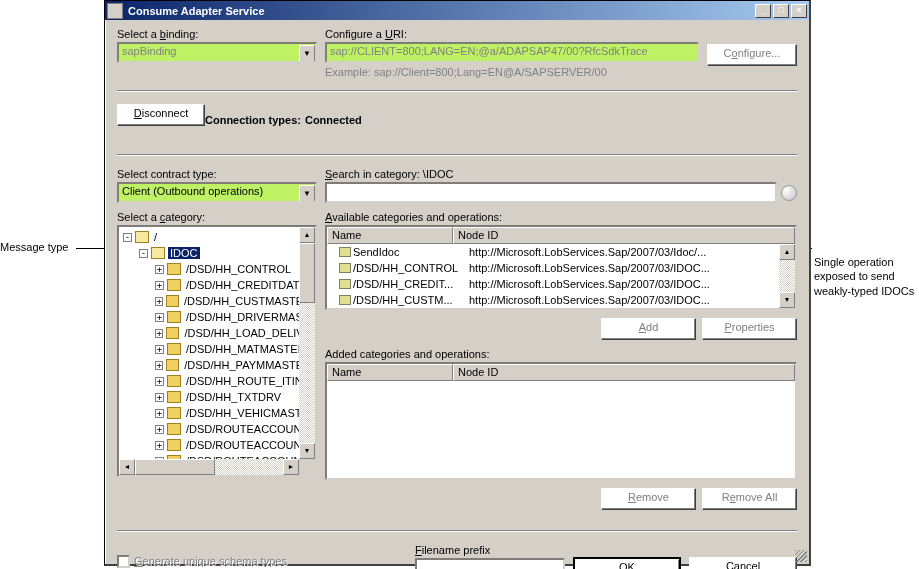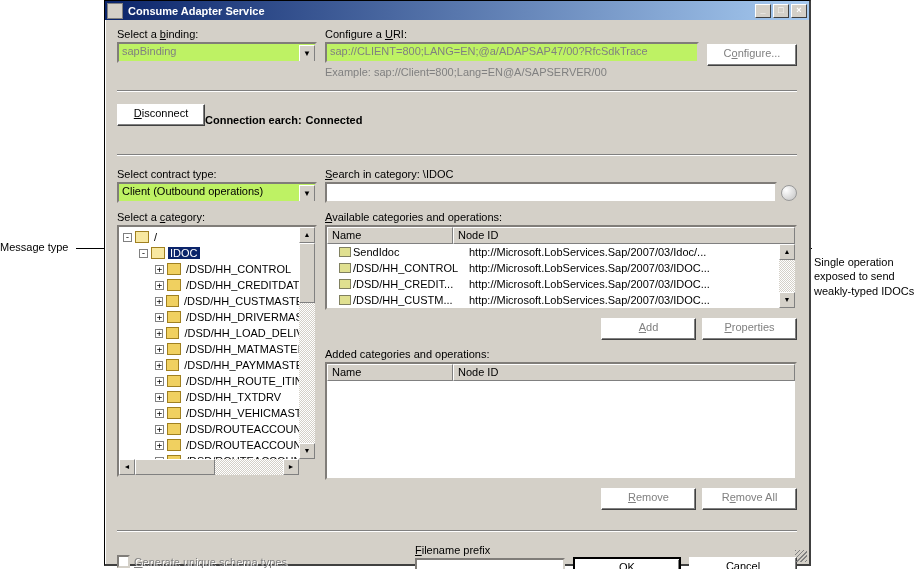--- a/index.html
+++ b/index.html
@@ -60,21 +60,21 @@
 .lv-col.c1 { width: 126px; }
 .lv-col.c2 { flex: 1; }
 .lv-row { display: flex; height: 16px; align-items: center; white-space: nowrap; }
 .lv-row .c1 { width: 138px; padding-left: 12px; display: flex; align-items: center; gap: 2px; overflow: hidden; }
 .lv-row .c2 { flex: 1; padding-left: 4px; overflow: hidden; }
 .op-icon { width: 12px; height: 10px; background: #e0e090; border: 1px solid #808060; flex-shrink: 0; }
 .btn-row { display: flex; gap: 6px; margin: 8px 0; padding-left: 20px; justify-content: flex-end; }
 .btn-row .btn { width: 95px; }
 .footer { display: flex; align-items: center; gap: 8px; margin-top: 10px; }
 .checkbox { width: 13px; height: 13px; background: #fff; border: 2px inset #d4d0c8; margin-right: 4px; }
-.chk-wrap { display: flex; align-items: center; color: #808080; text-shadow: 1px 1px 0 #fff; flex: 1; }
+.chk-wrap { display: flex; color: #808080; text-shadow: 1px 1px 0 #fff; flex: 1; }
 .footer-right { display: flex; gap: 8px; align-items: flex-end; }
 .fn-col { width: 150px; }
 .fn-box { width: 150px; height: 21px; background: #fff; border: 2px inset #d4d0c8; }
 .footer-btn { width: 108px; height: 22px; }
 .default-btn { border: 2px solid #000; box-shadow: inset 1px 1px 0 #fff, inset -1px -1px 0 #808080; }
 .resize { position: absolute; right: 2px; bottom: 2px; width: 12px; height: 12px; background: repeating-linear-gradient(135deg, #808080 0 1px, transparent 1px 3px); }
 </style>
 </head>
 <body>
 
@@ -114,21 +114,21 @@
       <div class="col-cfg">
         <div class="btn disabled">C<span class="underline">o</span>nfigure...</div>
       </div>
     </div>
 
     <div class="divider"></div>
 
     <div class="status-row">
       <div class="btn" style="width:88px"><span class="underline">D</span>isconnect</div>
       <div class="status-text">
-        <b>Connection earch:</b>
+        <b>Connection types:</b>
           <b>Connected</b>
       </div>
     </div>
 
     <div class="divider"></div>
 
     <div class="mid">
       <div class="left-col">
         <div class="lbl">Select contract type:</div>
         <div class="combo" style="color:#000">

